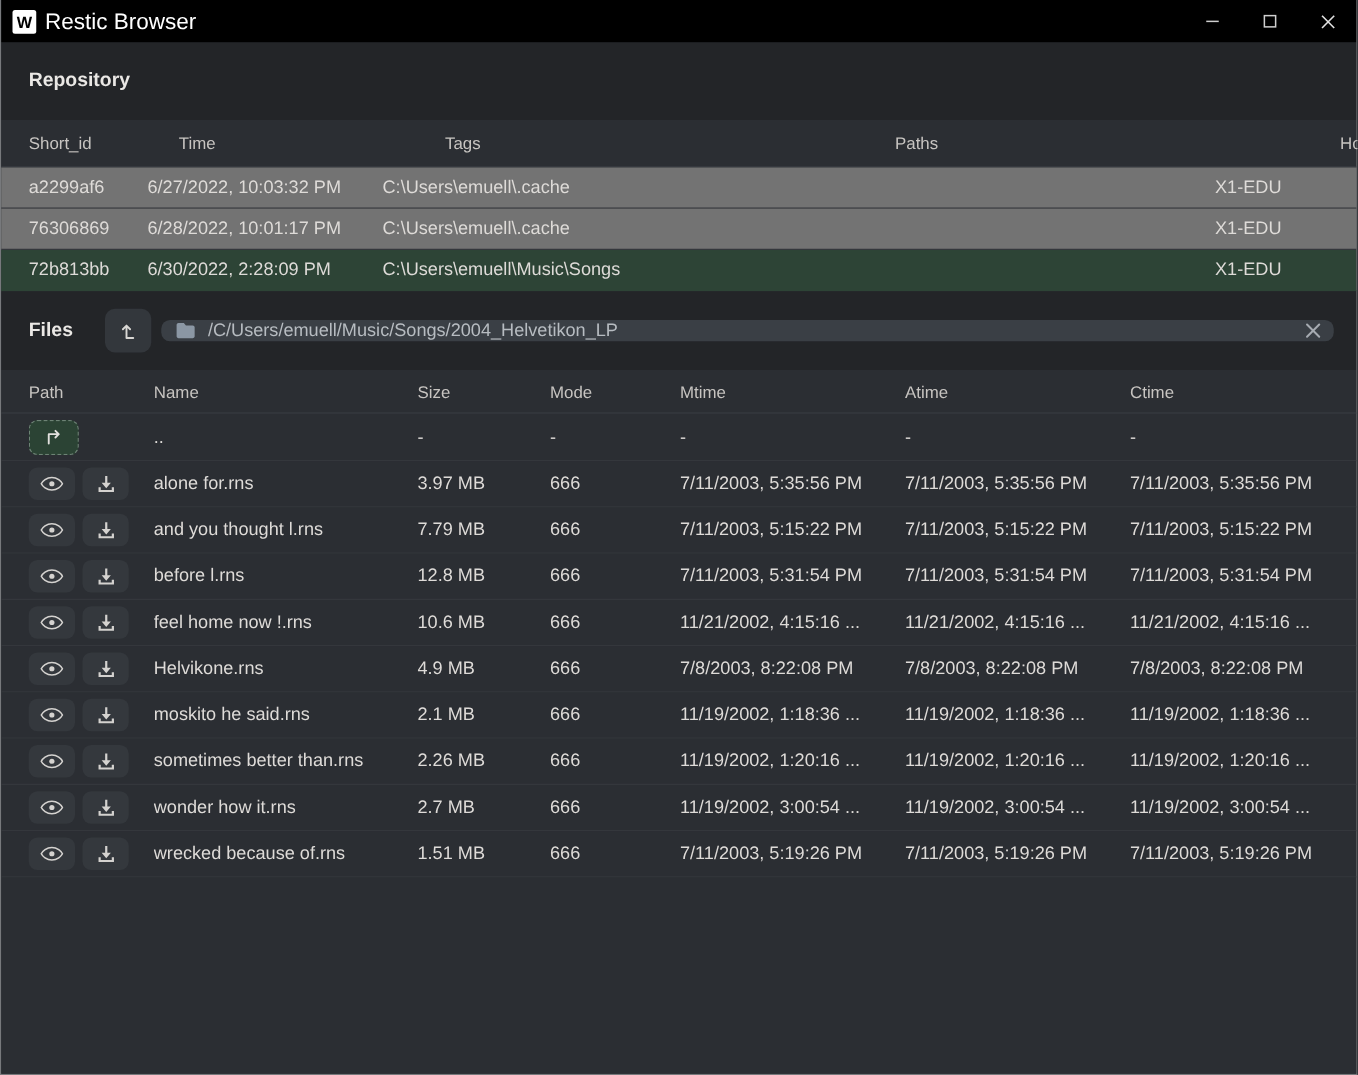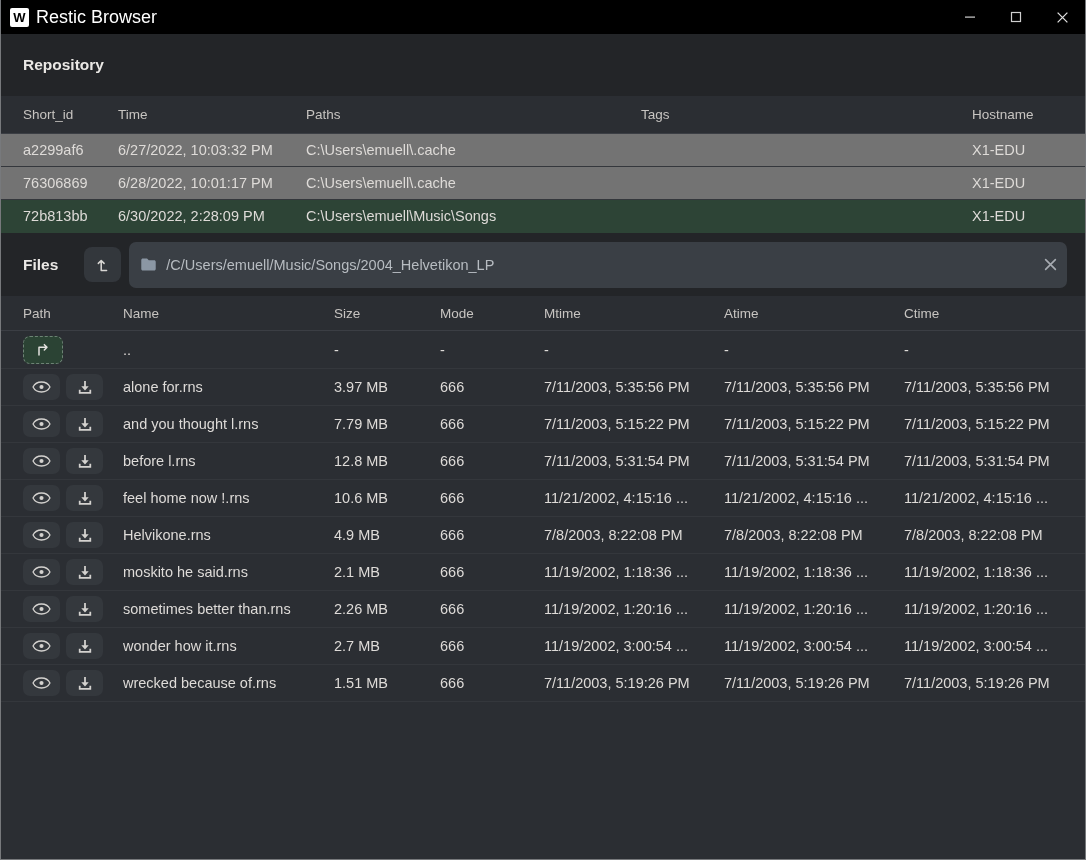--- a/index.html
+++ b/index.html
@@ -31,29 +31,29 @@
   
   .band { background:#232528; flex:0 0 auto; }
   .snapshots-band { height:62px; display:flex; align-items:center; }
   .section-title { margin-left:22px; font-size:15.5px; font-weight:bold; color:#eae8e5; }
 
   
   .thead { background:#2b2e33; border-bottom:1px solid #3b3e44; flex:0 0 auto; }
   .th { font-size:13.5px; color:#c7c4c1; }
 
   .snap-grid { display:grid; grid-template-columns:95px 188px 335px 331px 1fr; padding-left:22px; align-items:center; }
-  .snap-head { height:38px; }
+  .snap-head { height:38px;gap:25px; }
   .snap-row { height:33px; font-size:14.5px; color:#dedbd8; border-bottom:1px solid #34373c;
               background:#737373; cursor:pointer; }
   .snap-row.selected { background:#2d4436; border-bottom-color:#2d4436; }
 
   .files-band { height:63px; display:flex; align-items:center; }
   .up-dir-btn { width:37px; height:35px; margin-left:26px; background:#33373c; border:none;
                 border-radius:8px; display:flex; align-items:center; justify-content:center; cursor:pointer; }
-  .path-bar { height:46px; margin-left:8px; margin-right:18px; flex:1; background:#3a3f45;
+  .path-bar { height:17px; margin-left:8px; margin-right:18px; flex:1; background:#3a3f45;
               border-radius:7px; display:flex; align-items:center; }
   .path-bar .folder { margin-left:11px; display:flex; }
   .path-text { margin-left:9px; font-size:14.5px; color:#b7bcc1; flex:1; white-space:nowrap; overflow:hidden; }
   .clear-btn { width:34px; height:35px; background:none; border:none; display:flex; align-items:center;
                justify-content:center; cursor:pointer; }
 
   .files-grid { display:grid; grid-template-columns:100px 211px 106px 104px 180px 180px 1fr; padding-left:22px; align-items:center; }
   .files-head { height:35px; }
   .file-row { height:37px; font-size:14.5px; color:#dedbd8; border-bottom:1px solid #34373c; background:#2b2e33; }
   .file-row .cell { white-space:nowrap; overflow:hidden; }
@@ -94,22 +94,22 @@
   </div>
 
 
   <div class="band snapshots-band">
     <div class="section-title">Repository</div>
   </div>
 
   <div class="thead snap-grid snap-head">
     <div class="th">Short_id</div>
     <div class="th">Time</div>
+    <div class="th">Tags</div>
     <div class="th">Paths</div>
-    <div class="th">Tags</div>
     <div class="th">Hostname</div>
   </div>
   <div>
 
   <div class="snap-grid snap-row">
         <div class="cell">a2299af6</div>
         <div class="cell">6/27/2022, 10:03:32 PM</div>
         <div class="cell">C:\Users\emuell\.cache</div>
         <div class="cell"></div>
         <div class="cell">X1-EDU</div>

